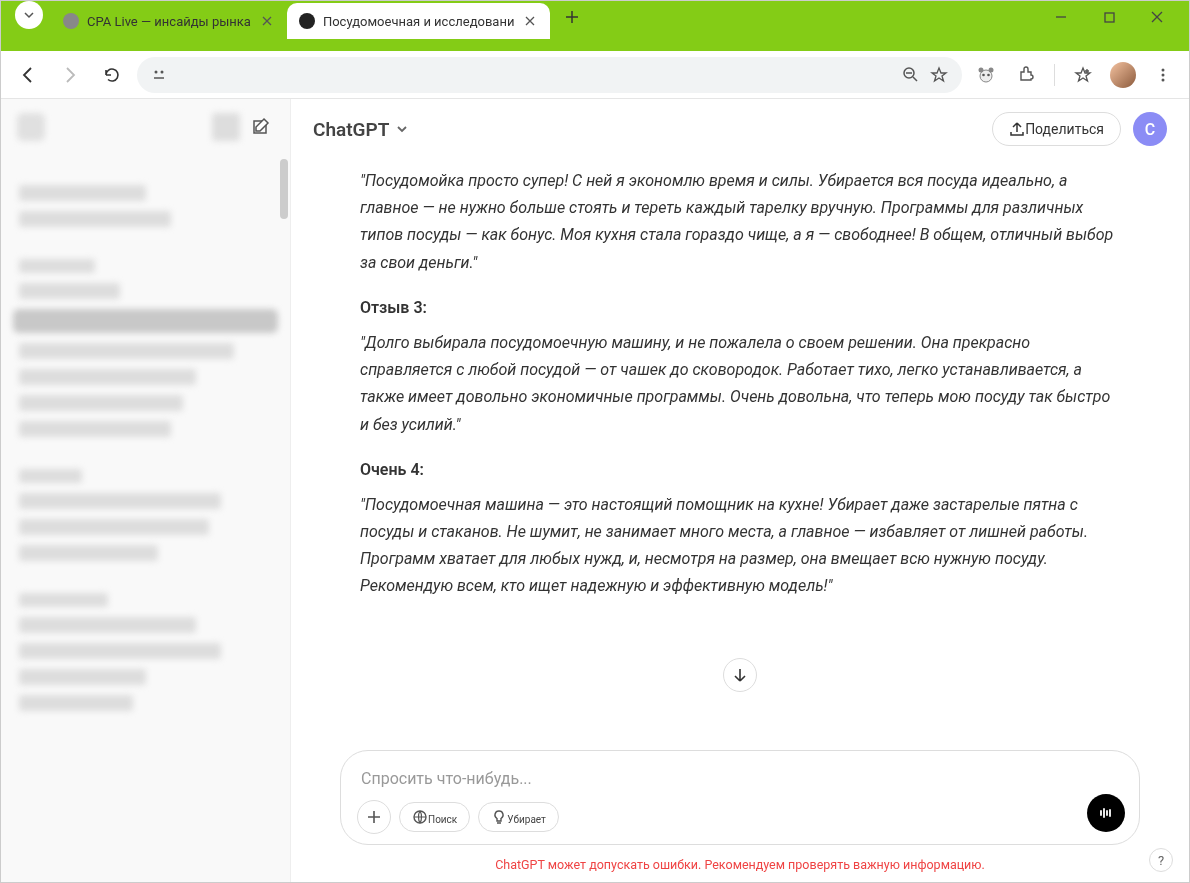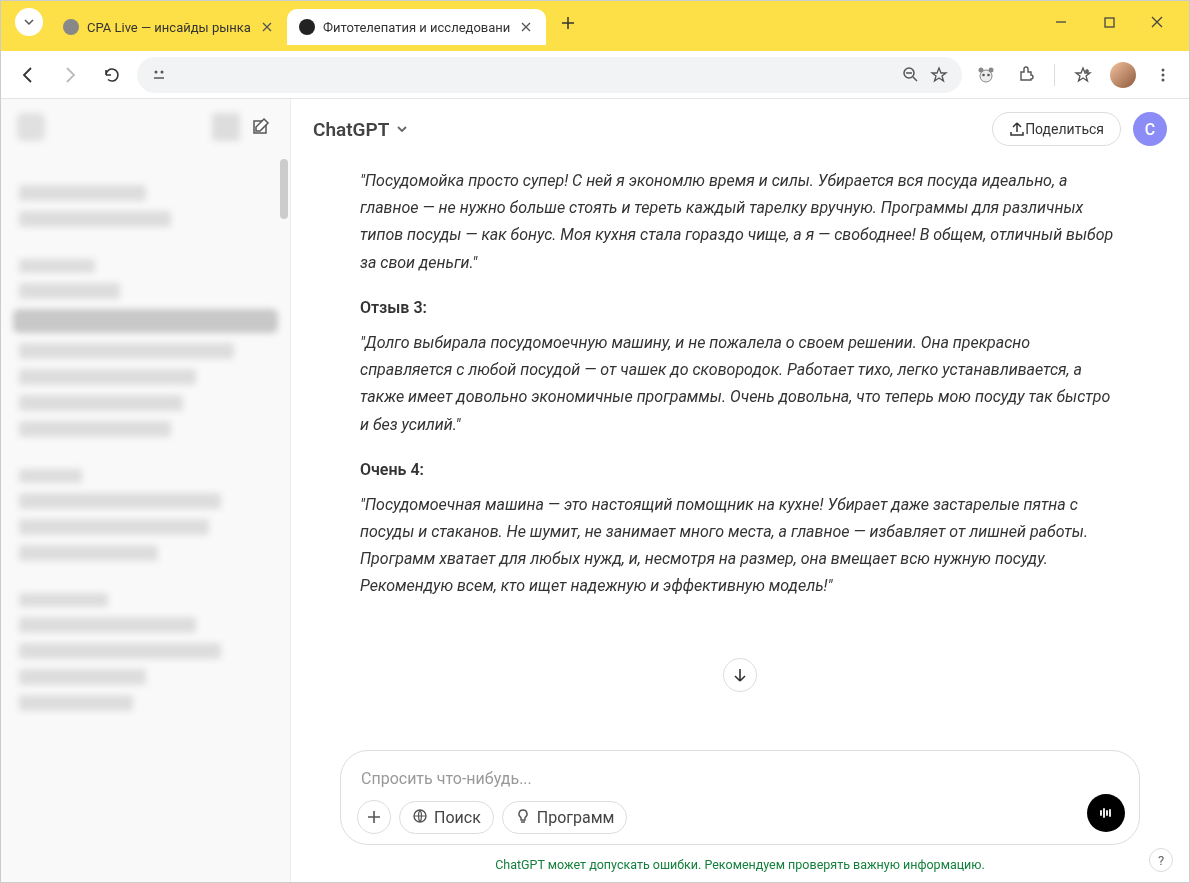--- a/index.html
+++ b/index.html
@@ -1,17 +1,17 @@
 <!DOCTYPE html>
 <html><head>
 <meta charset="utf-8">
 <style>
 *{box-sizing:border-box;margin:0;padding:0;font-family:-apple-system,BlinkMacSystemFont,"Segoe UI",Roboto,sans-serif}
 body{background:#fff;width:1190px;height:883px;overflow:hidden;border:1px solid #ccc}
-.titlebar{background:#fde047;height:50px;display:flex;align-items:center;padding:0 10px}
+.titlebar{background:#84cc16;height:50px;display:flex;align-items:flex-start;padding:0 10px}
 .tab-dropdown{width:28px;height:28px;border-radius:50%;background:#fff;display:flex;align-items:center;justify-content:center;margin:0 8px 8px 4px;cursor:pointer}
 .tabs{display:flex;align-items:flex-end;flex:1}
 .tab{display:flex;align-items:center;padding:10px 12px;border-radius:10px 10px 0 0;gap:8px;max-width:280px;min-width:180px;cursor:pointer;font-size:13px;color:#333}
 .tab.active{background:#fff}
 .tab-favicon{width:16px;height:16px;border-radius:50%;flex-shrink:0}
 .tab-title{white-space:nowrap;overflow:hidden;text-overflow:ellipsis;flex:1}
 .tab-close{width:16px;height:16px;display:flex;align-items:center;justify-content:center;color:#555;cursor:pointer}
 .newtab{width:32px;height:32px;display:flex;align-items:center;justify-content:center;margin:0 6px 6px 6px;cursor:pointer;color:#333}
 .window-controls{display:flex;gap:4px;margin-bottom:8px}
 .wc{width:44px;height:32px;display:flex;align-items:center;justify-content:center;cursor:pointer;color:#444}
@@ -52,25 +52,25 @@
 .msg .italic{font-style:italic}
 .msg .heading{font-weight:600;margin-top:18px}
 
 .scroll-down{position:absolute;left:50%;transform:translateX(-50%);bottom:190px;width:34px;height:34px;border-radius:50%;background:#fff;border:1px solid #ddd;display:flex;align-items:center;justify-content:center;cursor:pointer;color:#333}
 
 .input-area{padding:14px 24px 6px}
 .input-box{max-width:800px;margin:0 auto;border:1px solid #ddd;border-radius:28px;padding:14px 16px 10px;background:#fff;position:relative}
 .input-text{width:100%;border:none;outline:none;font-size:16px;color:#333;padding:4px 4px 12px}
 .input-text::placeholder{color:#999}
 .input-tools{display:flex;align-items:center;gap:8px}
-.pill{display:flex;align-items:flex-start;gap:6px;border:1px solid #ddd;border-radius:20px;padding:6px 12px;font-size:16px;cursor:pointer;color:#444}
+.pill{display:flex;align-items:flex-end;border:1px solid #ddd;border-radius:20px;padding:6px 12px;font-size:10px;cursor:pointer;color:#444}
 .plus-btn{width:34px;height:34px;border:1px solid #ddd;border-radius:50%;display:flex;align-items:center;justify-content:center;cursor:pointer;color:#444}
 .voice-btn{position:absolute;right:14px;bottom:12px;width:38px;height:38px;border-radius:50%;background:#000;color:#fff;display:flex;align-items:center;justify-content:center;cursor:pointer}
 
-.footer-note{text-align:center;font-size:12.5px;color:#15803d;padding:6px 0 10px}
+.footer-note{text-align:center;font-size:12.5px;color:#ef4444;padding:6px 0 10px}
 .help-btn{position:absolute;right:16px;bottom:10px;width:24px;height:24px;border:1px solid #ddd;border-radius:50%;display:flex;align-items:center;justify-content:center;font-size:13px;color:#666;cursor:pointer}
 
 svg{display:block}
 </style>
 </head>
 <body>
 
 <div class="titlebar">
   <div class="tab-dropdown">
     <svg width="12" height="12" viewBox="0 0 12 12">
@@ -82,21 +82,21 @@
       <span class="tab-favicon" style="background:#888"></span>
       <span class="tab-title">CPA Live — инсайды рынка</span>
       <span class="tab-close">
         <svg width="10" height="10" viewBox="0 0 10 10">
             <path d="M1 1l8 8M9 1l-8 8" stroke="#555" stroke-width="1.3"></path>
           </svg>
       </span>
     </div>
     <div class="tab active">
       <span class="tab-favicon" style="background:#222"></span>
-      <span class="tab-title">Фитотелепатия и исследовани</span>
+      <span class="tab-title">Посудомоечная и исследовани</span>
       <span class="tab-close">
         <svg width="10" height="10" viewBox="0 0 10 10">
             <path d="M1 1l8 8M9 1l-8 8" stroke="#555" stroke-width="1.3"></path>
           </svg>
       </span>
     </div>
     <div class="newtab">
       <svg width="14" height="14" viewBox="0 0 14 14">
           <path d="M7 1v12M1 7h12" stroke="#333" stroke-width="1.5"></path>
         </svg>
@@ -281,21 +281,21 @@
             <svg width="16" height="16" viewBox="0 0 16 16">
                 <circle cx="8" cy="8" r="6" stroke="#555" stroke-width="1.4" fill="none"></circle>
                 <path d="M2 8h12M8 2c2 3 2 9 0 12M8 2c-2 3-2 9 0 12" stroke="#555" stroke-width="1.2" fill="none"></path>
               </svg>
             <span>Поиск</span>
           </div>
           <div class="pill">
             <svg width="16" height="16" viewBox="0 0 16 16">
                 <path d="M8 2a4 4 0 0 0-2 7.5V12h4V9.5A4 4 0 0 0 8 2zM6 14h4" stroke="#555" stroke-width="1.4" fill="none"></path>
               </svg>
-            <span>Программ</span>
+            <span>Убирает</span>
           </div>
         </div>
         <div class="voice-btn">
           <svg width="18" height="18" viewBox="0 0 18 18">
               <path d="M4 7v4M7 5v8M10 7v4M13 6v6" stroke="#fff" stroke-width="1.8" stroke-linecap="round"></path>
             </svg>
         </div>
       </div>
     </div>
 

